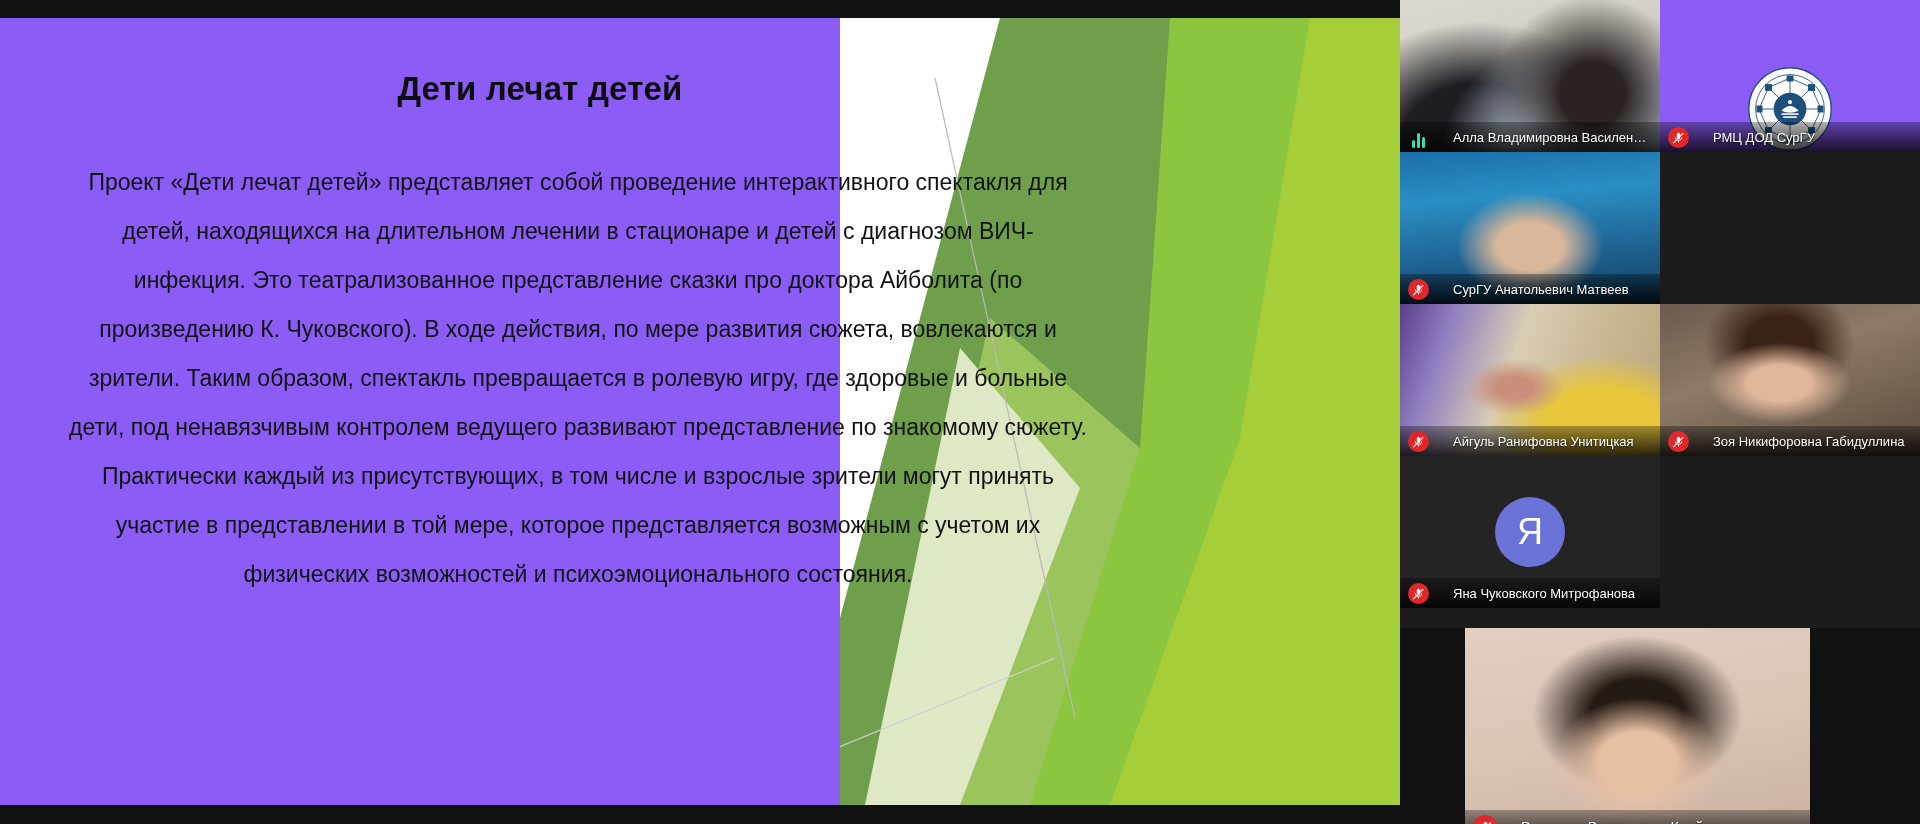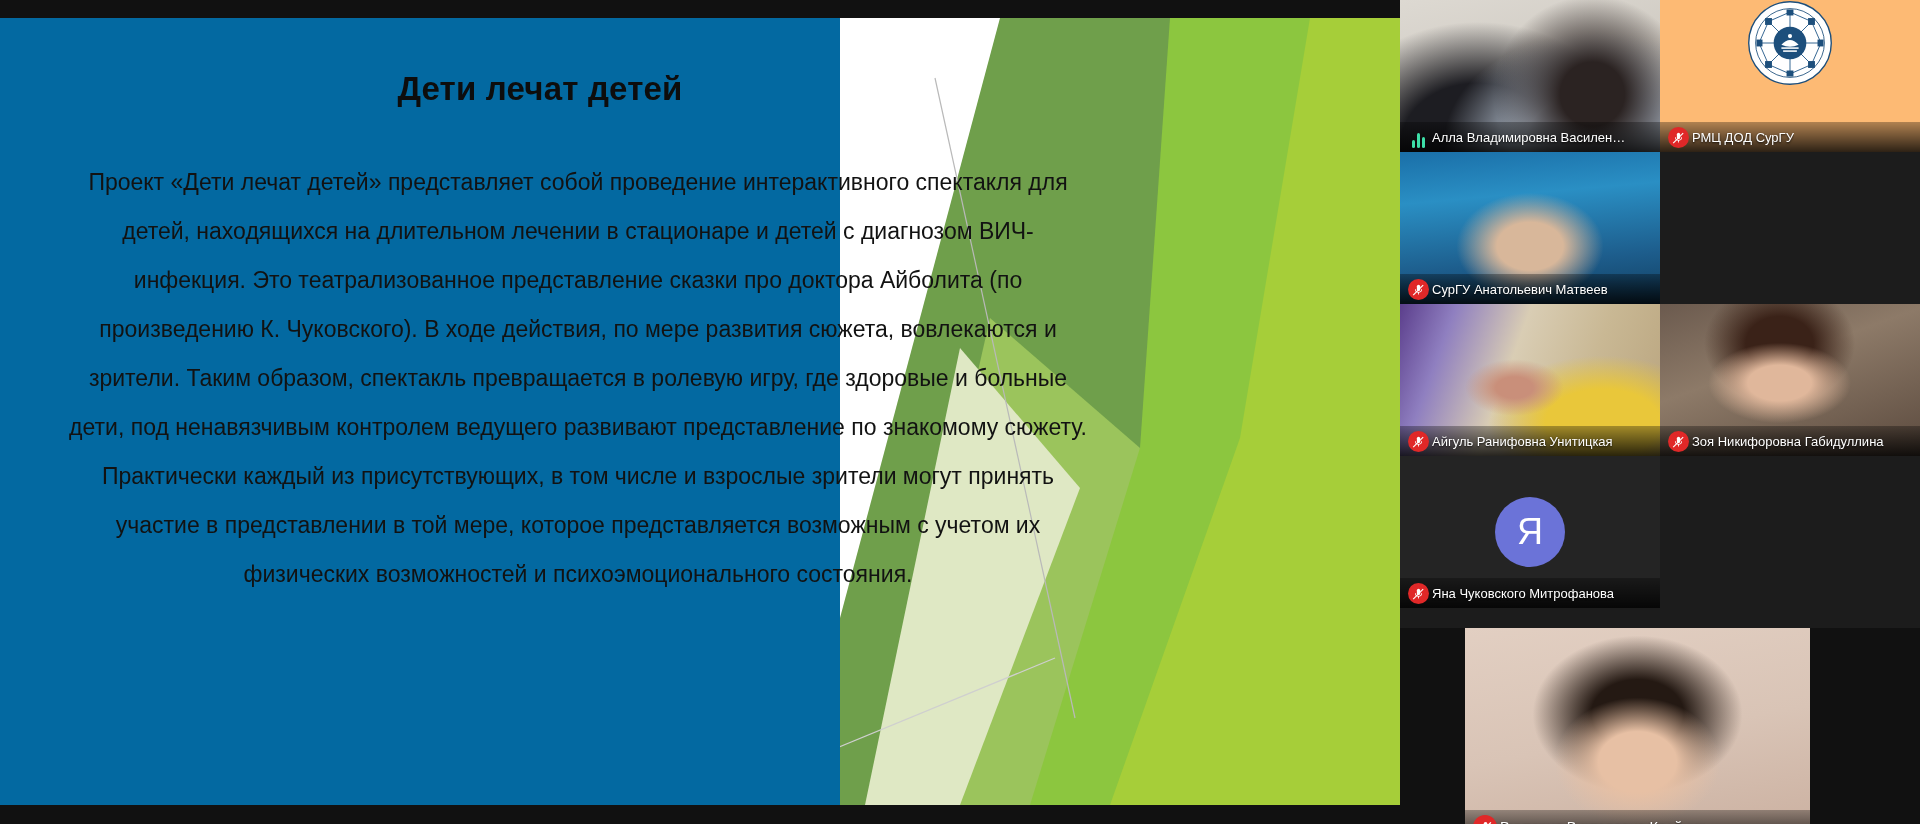--- a/index.html
+++ b/index.html
@@ -16,21 +16,21 @@
   
   .share-stage {
     position: absolute; left: 0; top: 0;
     width: 1400px; height: 824px;
     background: #111111;
     overflow: hidden;
   }
   .slide {
     position: absolute; left: 0; top: 18px;
     width: 1400px; height: 787px;
-    background: #0369a1;
+    background: #8b5cf6;
     overflow: hidden;
   }
 
   
   .slide-art { position: absolute; right: 0; top: 0; width: 560px; height: 787px; overflow: hidden; }
   .slide-art svg { display: block; width: 100%; height: 100%; }
 
   .slide-title {
     position: absolute; left: 0; top: 52px; width: 1080px;
     text-align: center;
@@ -65,21 +65,21 @@
     position: absolute; left: 65px; top: 0;
     width: 345px; height: 216px;
     background: #d9cfc7; overflow: hidden;
   }
 
   .cam { position: absolute; inset: 0; }
 
   .namebar {
     position: absolute; left: 0; bottom: 0;
     width: 100%; height: 30px;
-    display: flex; align-items: center; gap: 3px;
+    display: flex; align-items: center; gap: 24px;
     padding: 0 8px;
     background: linear-gradient(to top, rgba(0,0,0,.82), rgba(0,0,0,.30));
     z-index: 6;
   }
   .namebar .label {
     color: #ffffff; font-size: 13px;
     white-space: nowrap; overflow: hidden; text-overflow: ellipsis;
     text-shadow: 0 1px 2px rgba(0,0,0,.8);
   }
   .tile-solo .namebar { height: 34px; }
@@ -108,21 +108,21 @@
 
   
   .avatar-tile { background: #242424; display: flex; align-items: center; justify-content: center; }
   .avatar-circle {
     width: 70px; height: 70px; border-radius: 50%;
     background: #6b73d8;
     display: flex; align-items: center; justify-content: center;
     color: #fff; font-size: 36px; font-weight: 400;
   }
 
-  .logo-tile { background: #fdba74; display: flex; align-items: flex-start; justify-content: center; }
+  .logo-tile { background: #8b5cf6; display: flex; align-items: flex-end; justify-content: center; }
   .logo-emblem { width: 86px; height: 86px; }
 
   
   .cam-alla {
     background:
       radial-gradient(circle at 74% 62%, #2b2322 0 15%, rgba(43,35,34,0) 46%),
       radial-gradient(ellipse at 76% 95%, #b7c3d2 0 26%, rgba(183,195,210,0) 55%),
       radial-gradient(ellipse at 30% 95%, #1d1d22 0 30%, rgba(29,29,34,0) 60%),
       linear-gradient(165deg,#ddd9d2 0%, #cfcac2 55%, #c2bdb5 100%);
   }

